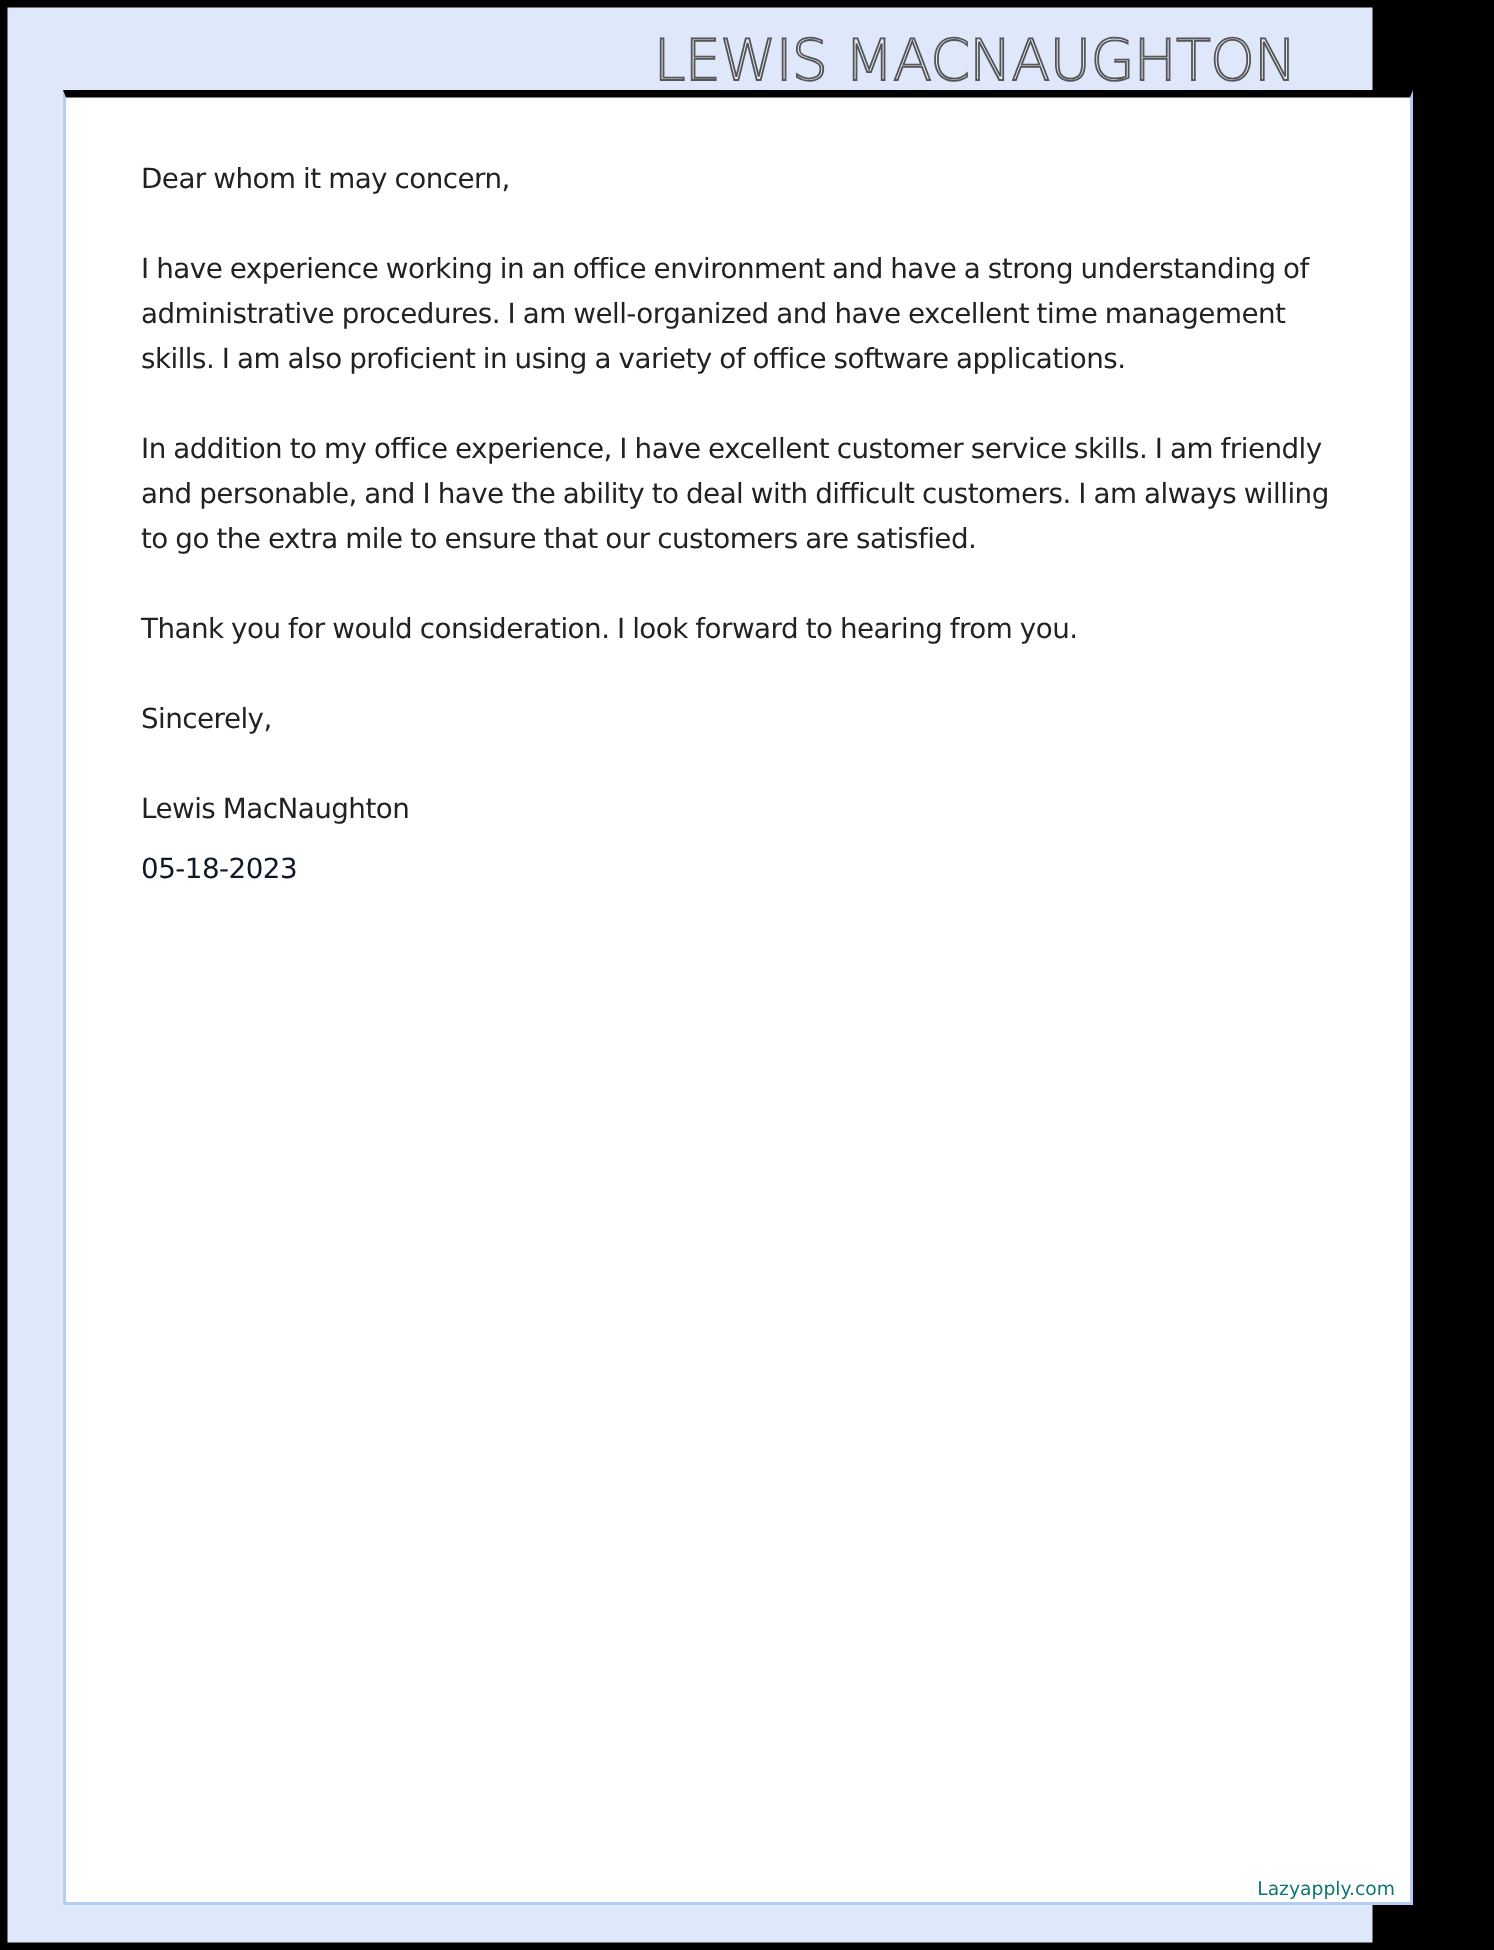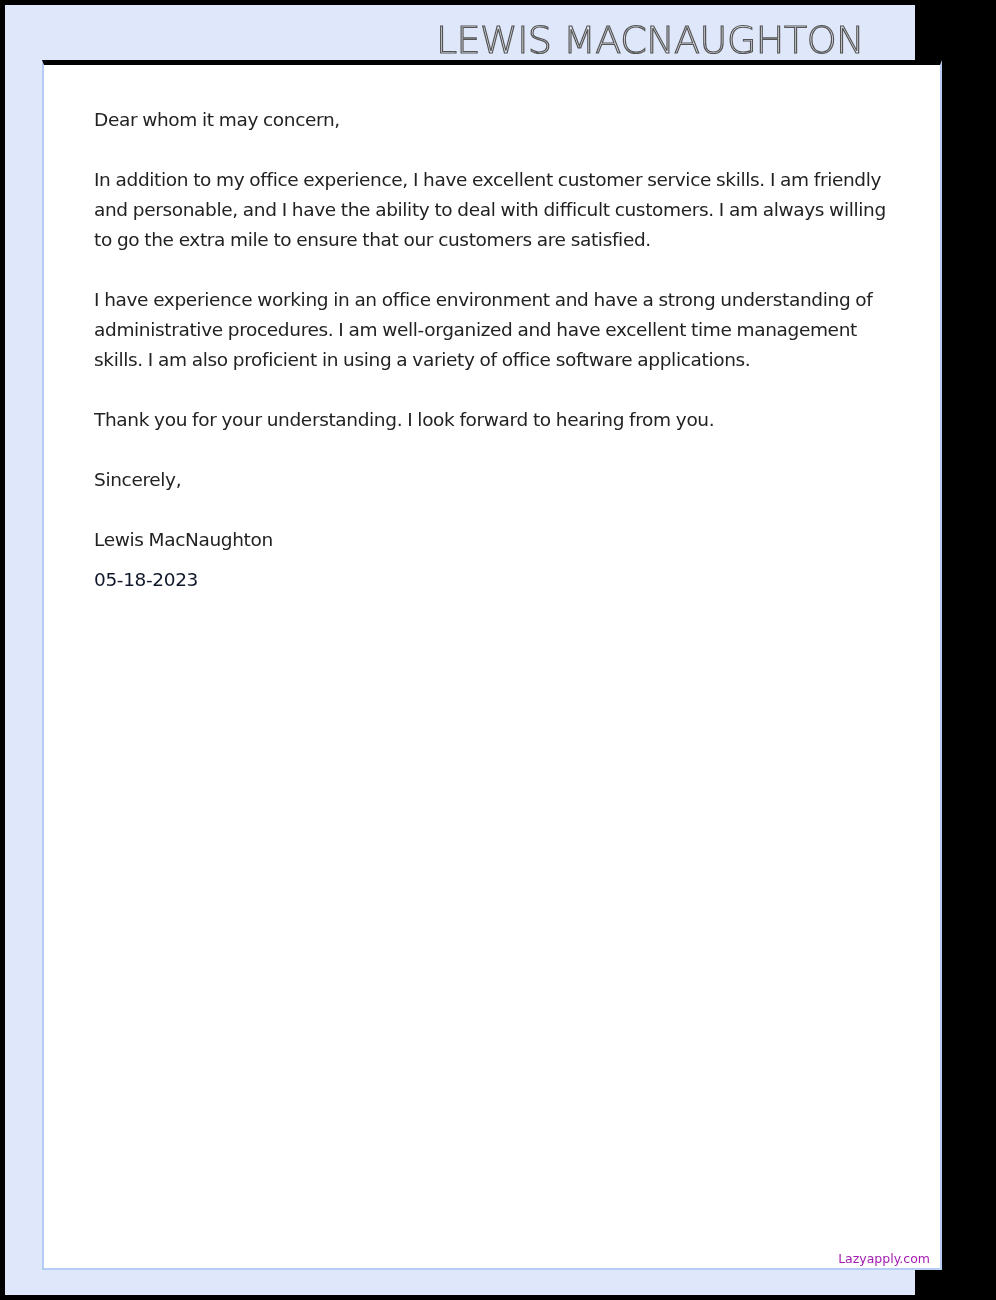--- a/index.html
+++ b/index.html
@@ -33,33 +33,33 @@
     position: absolute; left: 50px; top: 40px; width: 800px;
     font-size: 18.5px; line-height: 30px; color: #222;
     letter-spacing: -0.35px;
     word-spacing: -0.5px;
   }
   .letter p { margin: 0 0 30px 0; }
   .letter p.tight { margin-bottom: 10px; }
   .letter .date { color: #0f172a; margin: 0; }
   .footer-brand {
     position: absolute; right: 10px; bottom: 2px;
-    font-size: 12.5px; color: #a21caf;
+    font-size: 12.5px; color: #0f766e;
   }
 </style>
 </head>
 <body>
 
 <div class="frame">
   <div class="name-header">LEWIS MACNAUGHTON</div>
   <div class="page">
     <div class="letter">
       <p>Dear whom it may concern,</p>
+      <p>I have experience working in an office environment and have a strong understanding of administrative procedures. I am well-organized and have excellent time management skills. I am also proficient in using a variety of office software applications.</p>
       <p>In addition to my office experience, I have excellent customer service skills. I am friendly and personable, and I have the ability to deal with difficult customers. I am always willing to go the extra mile to ensure that our customers are satisfied.</p>
-      <p>I have experience working in an office environment and have a strong understanding of administrative procedures. I am well-organized and have excellent time management skills. I am also proficient in using a variety of office software applications.</p>
-      <p>Thank you for your understanding. I look forward to hearing from you.</p>
+      <p>Thank you for would consideration. I look forward to hearing from you.</p>
       <p>Sincerely,</p>
       <p class="tight">Lewis MacNaughton</p>
       <p class="date">05-18-2023</p>
     </div>
     <div class="footer-brand">Lazyapply.com</div>
   </div>
 </div>
 
 </body></html>

